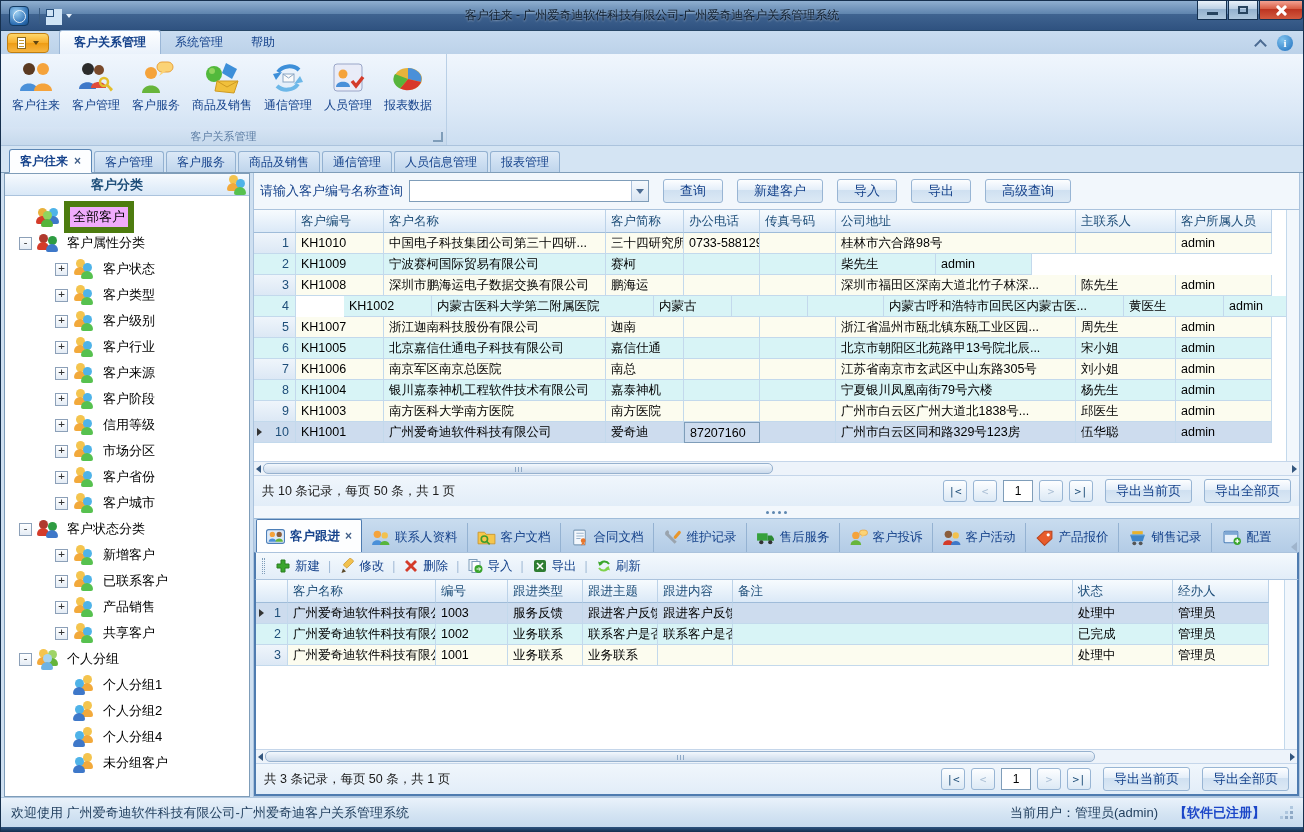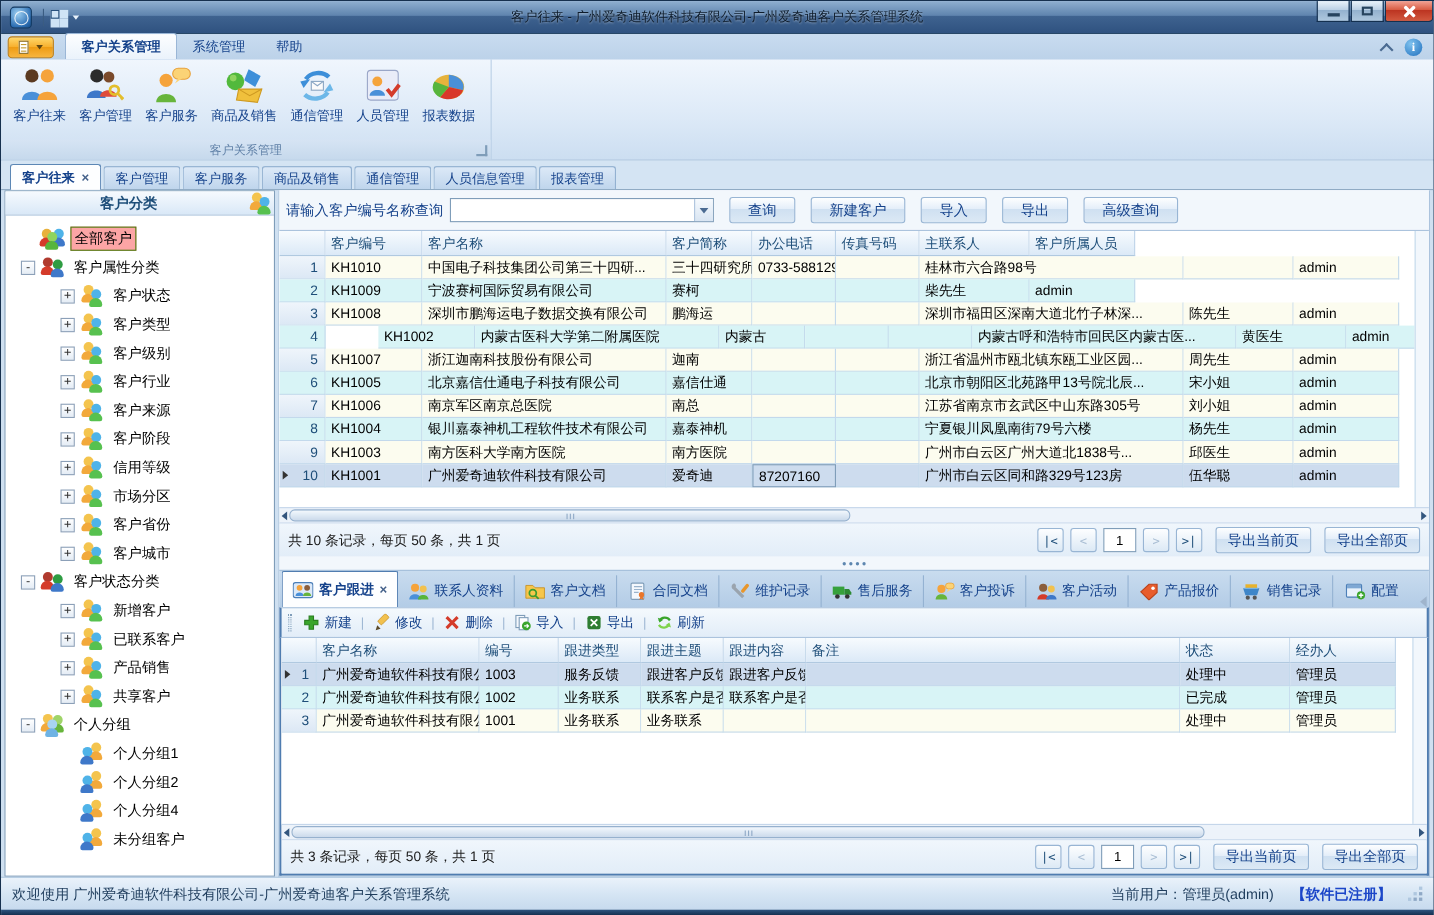--- a/index.html
+++ b/index.html
@@ -58,21 +58,21 @@
 
   
   .workspace{flex:1;display:flex;min-height:0;padding:0 3px;gap:3px;background:#CFE0F1}
   .sidebar{width:246px;flex:none;background:#fff;border:1px solid #7F9DB9;display:flex;flex-direction:column}
   .side-head{height:22px;flex:none;background:linear-gradient(#F6FAFE,#D9E8F7);border-bottom:1px solid #ABC3DD;display:flex;align-items:center;padding:0 4px}
   .side-title{flex:1;text-align:center;font-weight:bold;color:#1E4E79;font-size:13px}
   .tree{flex:1;overflow:hidden;padding:8px 0 0 14px}
   .tree-row{height:26px;display:flex;align-items:center;gap:4px;white-space:nowrap}
   .tree-row.lvl1{margin-left:36px}
   .tlabel{font-size:13px;color:#000;padding:1px 3px}
-  .tree-row.hl .tlabel{background:#fca5a5;border:1px solid #4d7c0f}
+  .tree-row.hl .tlabel{background:#f0abfc;border:6px solid #4d7c0f}
   .expander{width:13px;height:13px;flex:none;border:1px solid #8CA0B8;background:linear-gradient(#fff,#E4ECF5);color:#333;font-size:11px;line-height:10px;text-align:center;font-family:"DejaVu Sans Mono",monospace}
   .expander.none{visibility:hidden}
   .ticon{position:relative;width:24px;height:20px;flex:none}
   .ticon i{position:absolute;width:12px;height:16px}
   .ticon i::before{content:"";position:absolute;top:0;left:1.5px;width:9px;height:9px;border-radius:50%;background:var(--h)}
   .ticon i::after{content:"";position:absolute;bottom:0;left:0;width:12px;height:8px;border-radius:6px 6px 2px 2px;background:var(--b)}
   .dual-person-icon i.a{--h:#F4C44E;--b:#F2A93B;left:2px;top:0}
   .dual-person-icon i.b{--h:#4FB3E8;--b:#57C14F;left:9px;top:4px}
   .group-people-icon i.a{--h:#E8B13C;--b:#D43B2A;left:0;top:1px}
   .group-people-icon i.b{--h:#4FB3E8;--b:#3E78C9;left:11px;top:1px}
@@ -508,20 +508,21 @@
 
       <div class="gridzone main">
         <div class="grid" id="main-grid">
             <div class="grow ghead">
               <div class="gcell gut" style="width: 42px;"></div>
               <div class="gcell" style="width: 88px;">客户编号</div>
               <div class="gcell" style="width: 222px;">客户名称</div>
               <div class="gcell" style="width: 78px;">客户简称</div>
               <div class="gcell" style="width: 76px;">办公电话</div>
               <div class="gcell" style="width: 76px;">传真号码</div>
+              <div class="gcell" style="width: 240px;">公司地址</div>
               <div class="gcell" style="width: 100px;">主联系人</div>
               <div class="gcell" style="width: 96px;">客户所属人员</div>
             </div>
             <div class="grow">
               <div class="gcell gut" style="width: 42px;">
                 <span>1</span>
               </div>
               <div class="gcell" style="width: 88px;">KH1010</div>
               <div class="gcell" style="width: 222px;">中国电子科技集团公司第三十四研...</div>
               <div class="gcell" style="width: 78px;">三十四研究所</div>

